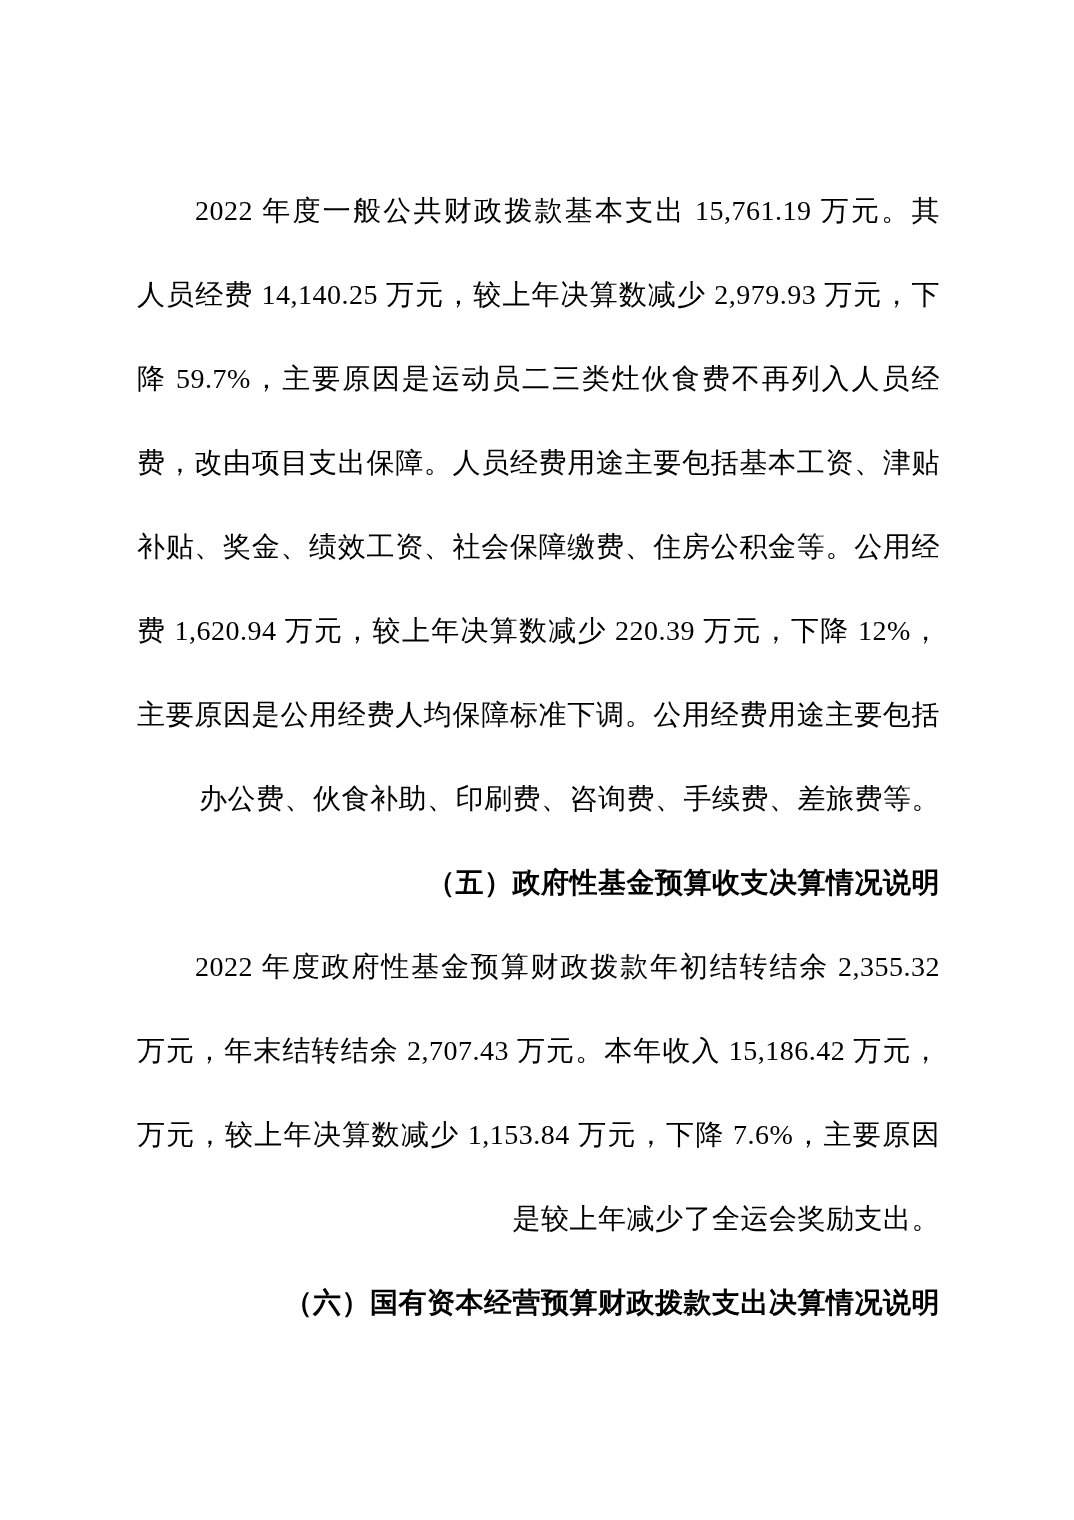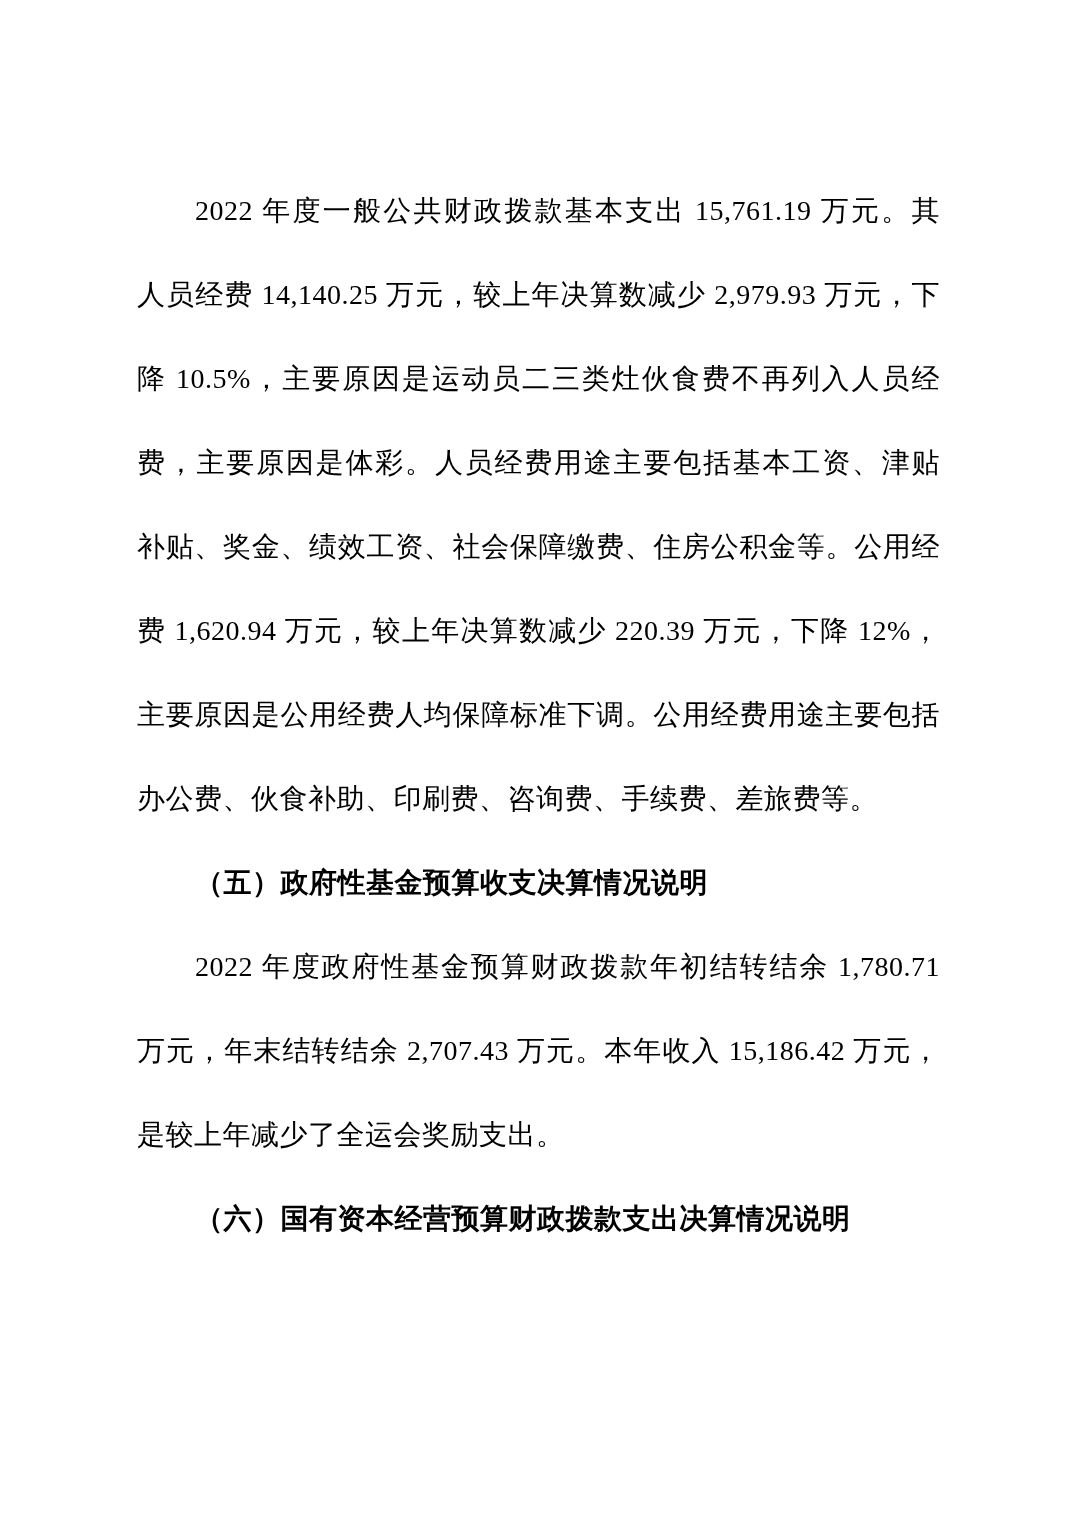--- a/index.html
+++ b/index.html
@@ -19,45 +19,46 @@
     box-sizing: border-box;
     width: 1074px;
     height: 1520px;
     padding: 155px 134px 0 137px;
   }
   .line {
     font-size: 28px;
     line-height: 56px;
     height: 56px;
     overflow: hidden;
-    text-align: left;
+    text-align: right;
     letter-spacing: 0.5px;
   }
   .fill {
     text-align: justify;
     text-align-last: justify;
   }
   .indent {
     text-indent: 58px;
   }
   .kaiti-bold {
     font-weight: bold;
   }
 </style>
 </head>
 <body>
 
 <div class="page">
   <p class="line indent fill">2022 年度一般公共财政拨款基本支出 15,761.19 万元。其中：</p>
   <p class="line fill">人员经费 14,140.25 万元，较上年决算数减少 2,979.93 万元，下</p>
-  <p class="line fill">降 10.5%，主要原因是运动员二三类灶伙食费不再列入人员经</p>
-  <p class="line fill">费，主要原因是体彩。人员经费用途主要包括基本工资、津贴</p>
+  <p class="line fill">降 59.7%，主要原因是运动员二三类灶伙食费不再列入人员经</p>
+  <p class="line fill">费，改由项目支出保障。人员经费用途主要包括基本工资、津贴</p>
   <p class="line fill">补贴、奖金、绩效工资、社会保障缴费、住房公积金等。公用经</p>
   <p class="line fill">费 1,620.94 万元，较上年决算数减少 220.39 万元，下降 12%，</p>
   <p class="line fill">主要原因是公用经费人均保障标准下调。公用经费用途主要包括</p>
   <p class="line">办公费、伙食补助、印刷费、咨询费、手续费、差旅费等。</p>
   <p class="line indent kaiti-bold">（五）政府性基金预算收支决算情况说明</p>
-  <p class="line indent fill">2022 年度政府性基金预算财政拨款年初结转结余 1,780.71</p>
+  <p class="line indent fill">2022 年度政府性基金预算财政拨款年初结转结余 2,355.32</p>
   <p class="line fill">万元，年末结转结余 2,707.43 万元。本年收入 15,186.42 万元，</p>
+  <p class="line fill">万元，较上年决算数减少 1,153.84 万元，下降 7.6%，主要原因</p>
   <p class="line">是较上年减少了全运会奖励支出。</p>
   <p class="line indent kaiti-bold">（六）国有资本经营预算财政拨款支出决算情况说明</p>
 
 </div>
 
 </body></html>

